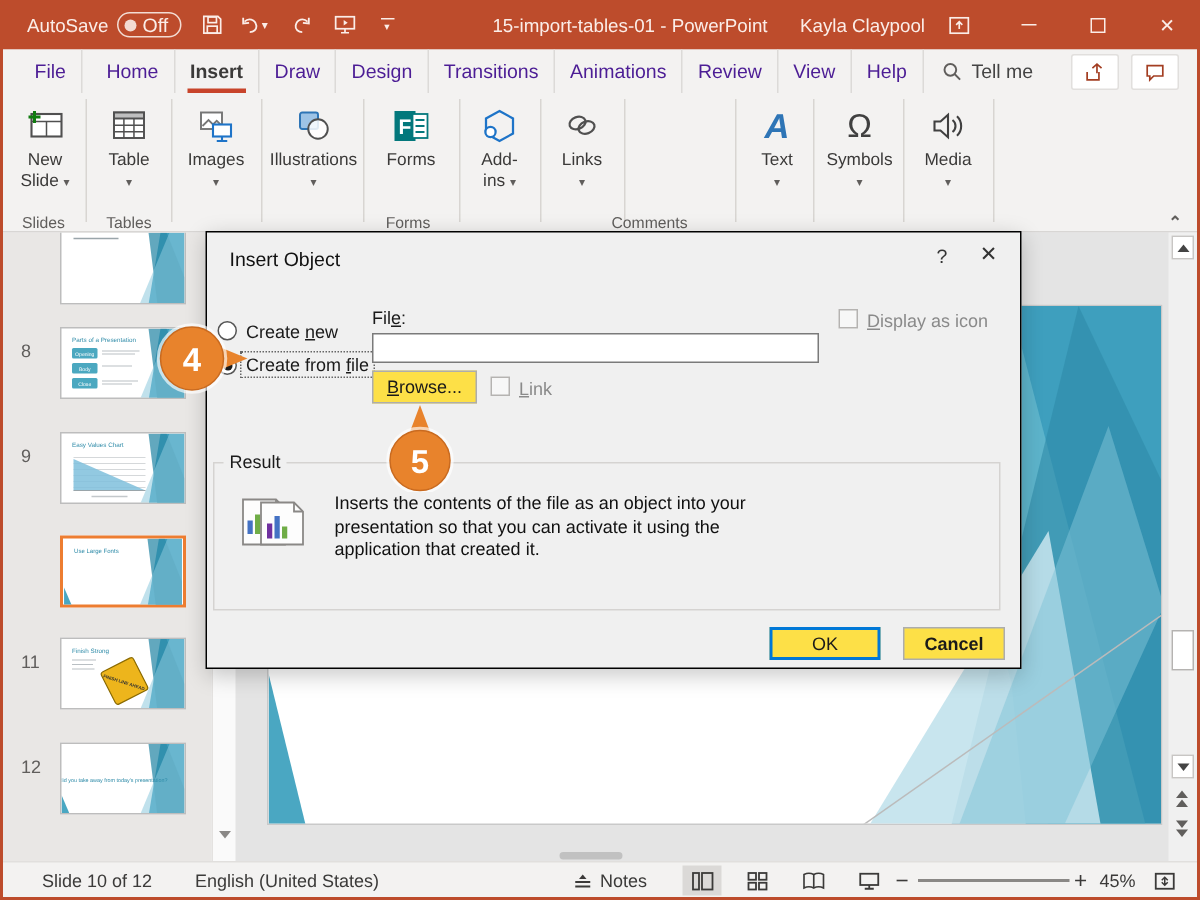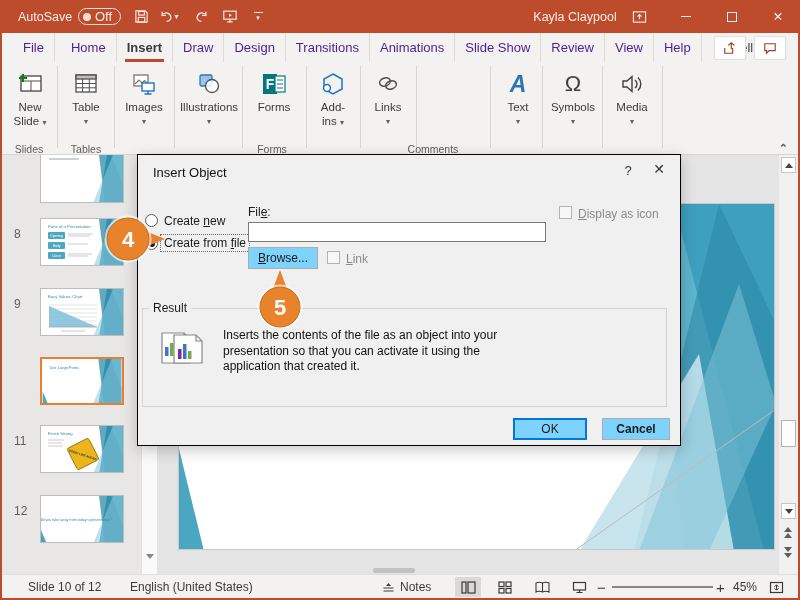--- a/index.html
+++ b/index.html
@@ -67,21 +67,21 @@
   .dlg-title { position:absolute; left:15px; top:10px; font-size:13px; color:#111; }
   .dlg-help { position:absolute; top:8px; width:24px; height:20px; text-align:center; font-size:13px; color:#333; }
   .dlg-close { position:absolute; top:6px; width:30px; height:22px; text-align:center; font-size:14px; color:#333; }
   .radio { width:13px; height:13px; border:1px solid #555; border-radius:50%; background:#fff; position:absolute; }
   .radio.on::after { content:""; position:absolute; left:2.5px; top:2.5px; width:6px; height:6px; border-radius:50%; background:#1A1A1A; }
   .focusbox { border:1px dotted #666; padding:1px 3px; }
   .key { text-decoration:underline; }
   .dis { color:#8A8A8A; }
   .checkbox { width:13px; height:13px; border:1px solid #B5B3B1; background:#F7F7F7; position:absolute; }
   .fileinput { position:absolute; left:110px; top:67px; width:298px; height:20px; background:#fff; border:1px solid #7A7A7A; font-size:12px; padding:0 4px; }
-  .btn { background:#7dd3fc; border:1px solid #ADADAD; font-size:12px; color:#1A1A1A; display:flex; align-items:center; justify-content:center; font-family:"Liberation Sans", sans-serif; }
+  .btn { background:#fde047; border:1px solid #ADADAD; font-size:12px; color:#1A1A1A; display:flex; align-items:center; justify-content:center; font-family:"Liberation Sans", sans-serif; }
   .browse { position:absolute; left:110px; top:92px; width:70px; height:22px; }
   .okbtn { position:absolute; left:375px; top:263px; width:74px; height:22px; border:2px solid #0078D7; }
   .cancelbtn { position:absolute; left:464px; top:263px; width:68px; height:22px;font-weight:bold; }
   .groupbox { position:absolute; left:4px; top:153px; width:525px; height:99px; border:1px solid #D5D3D1; }
   .grouplabel { position:absolute; left:11px; top:146px; background:#F0F0F0; padding:0 4px; }
   .result-text { position:absolute; left:85px; top:173px; width:315px; line-height:1.3; color:#111; }
 
   
   .badge { position:absolute; z-index:60; }
 
@@ -128,20 +128,21 @@
     <svg width="16" height="15" viewBox="0 0 18 16">
         <rect x="2" y="2" width="14" height="9" fill="none" stroke="#FBEDE8" stroke-width="1.3"></rect>
         <path d="M8 4.5 L11 6.5 L8 8.5 Z" fill="#FBEDE8"></path>
         <path d="M9 11 v3 M6 14 h6" stroke="#FBEDE8" stroke-width="1.3"></path>
       </svg>
   </div>
   <div class="tb-item" style="left:248px;width:20px;flex-direction:column;justify-content:center;">
     <span class="caret-line"></span>
     <span style="font-size:7px;">▾</span>
   </div>
+  <div class="tb-item" style="left:300px;width:240px;justify-content:center;">15-import-tables-01 - PowerPoint</div>
   <div class="tb-item" style="left:520px;width:110px;justify-content:center;">Kayla Claypool</div>
   <div class="tb-item" style="left:625px;width:28px;">
     <svg width="15" height="14" viewBox="0 0 16 15">
         <rect x="1.5" y="2" width="13" height="11" fill="none" stroke="#FBEDE8" stroke-width="1.2"></rect>
         <path d="M8 10 V5 M5.8 7 L8 4.8 L10.2 7" fill="none" stroke="#FBEDE8" stroke-width="1.2"></path>
       </svg>
   </div>
   <div class="tb-item winbtn" style="left:664px;">
       <span class="min-glyph"></span>
     </div>
@@ -167,23 +168,20 @@
       <span>Draw</span>
     </div>
   <div class="tab">
       <span>Design</span>
     </div>
   <div class="tab">
       <span>Transitions</span>
     </div>
   <div class="tab">
       <span>Animations</span>
-    </div>
-  <div class="tab">
-      <span>Slide Show</span>
     </div>
   <div class="tab">
       <span>Review</span>
     </div>
   <div class="tab">
       <span>View</span>
     </div>
   <div class="tab">
       <span>Help</span>
     </div>

